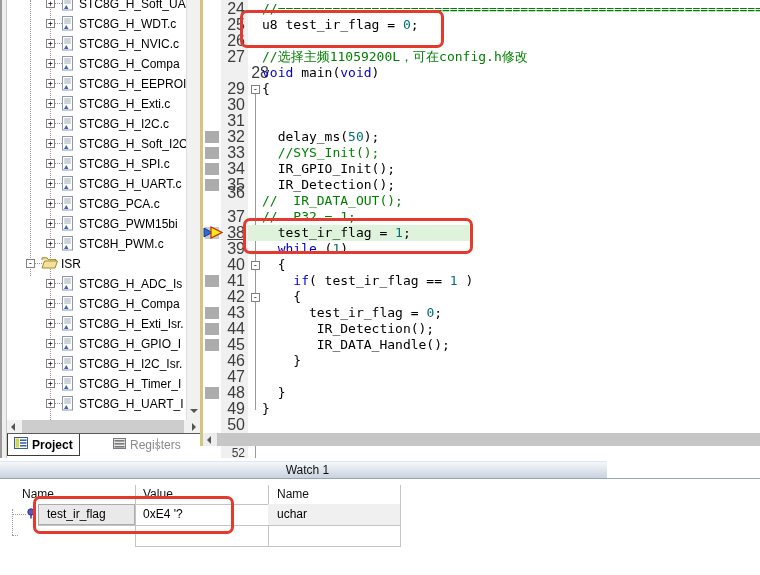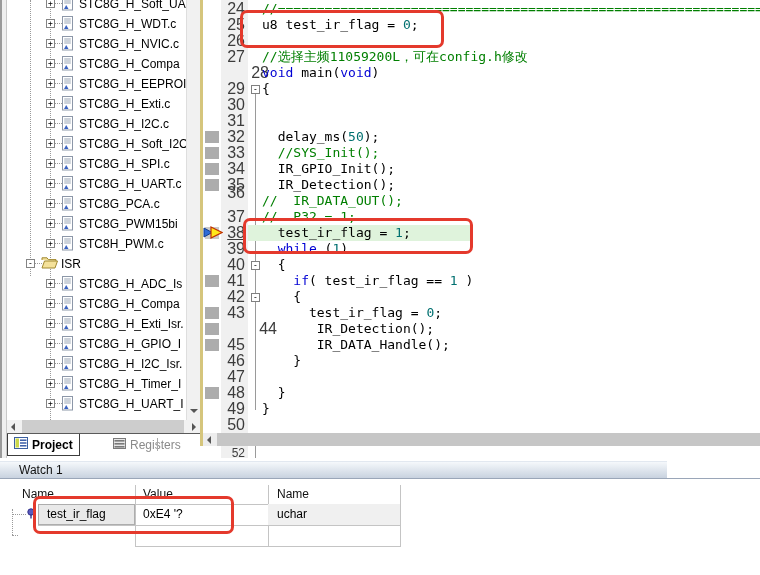--- a/index.html
+++ b/index.html
@@ -47,23 +47,23 @@
   #hl-line{position:absolute;left:45px;width:222px;height:16px;background:#DFF3DC;}
   #stmt-marker{position:absolute;left:0;z-index:3;}
   #editor-hscroll{position:absolute;left:203px;top:433px;width:557px;height:13px;background:#EDEDED;}
   #editor-hscroll .thumb{position:absolute;left:14px;top:0;width:543px;height:13px;background:#C6C6C6;}
   #editor2{position:absolute;left:203px;top:446px;width:557px;height:12px;background:#fff;overflow:hidden;}
   #editor2 .numstrip{position:absolute;left:18px;top:0;width:27px;height:12px;background:#F0F0F0;}
   #editor2 .lnum2{position:absolute;left:18px;top:0;width:24px;text-align:right;font-size:12px;color:#3C3C3C;}
   #editor2 .fline{position:absolute;left:52px;top:0;height:12px;border-left:1px solid #9a9a9a;}
   
   #watch-panel{position:absolute;left:0;top:458px;width:760px;height:117px;background:#fff;}
-  #watch-caption{position:absolute;left:0;top:3px;width:667px;height:17px;
+  #watch-caption{position:absolute;left:0;top:3px;width:607px;height:17px;
                  background:linear-gradient(#F5F8FB,#C8D2DF);border-top:1px solid #E2E8F0;
-                 line-height:17px;padding-left:19px;box-sizing:border-box;color:#111;}
+                 line-height:17px;padding-left:8px;box-sizing:border-box;color:#111;text-align:center;}
   #watch-body{position:absolute;left:0;top:20px;width:760px;height:97px;background:#fff;border-top:1px solid #9AA6B8;box-sizing:border-box;}
   .wgrid-v{position:absolute;top:6px;height:62px;width:0;border-left:1px solid #C4C4C4;}
   .wgrid-h{position:absolute;height:0;border-top:1px solid #C4C4C4;}
   .whead{position:absolute;top:8px;font-size:12px;color:#111;}
   #wname-cell{position:absolute;left:38px;top:25px;width:97px;height:21px;background:#E9E9E9;border:1px solid #ADADAD;box-sizing:border-box;}
   #wtype-cell{position:absolute;left:268px;top:25px;width:132px;height:21px;background:#F0F0F0;}
   .wtext{position:absolute;font-size:12px;line-height:21px;color:#000;white-space:nowrap;}
   .wdot-v{position:absolute;left:12px;width:0;border-left:1px dotted #9a9a9a;}
   .wdot-h{position:absolute;height:0;border-top:1px dotted #9a9a9a;}
   
@@ -428,21 +428,21 @@
         <div class="gblock" style="top: 275px;"></div>
         <div class="lnum" style="top: 273px;">41</div>
         <div class="cline" style="top: 273px;"><span>    </span><span class="sk">if</span><span>( test_ir_flag == </span><span class="sn">1</span><span> )</span></div>
         <div class="lnum" style="top: 289px;">42</div>
         <div class="fbox" style="top: 293px;">-</div>
         <div class="cline" style="top: 289px;"><span>    {</span></div>
         <div class="gblock" style="top: 307px;"></div>
         <div class="lnum" style="top: 305px;">43</div>
         <div class="cline" style="top: 305px;"><span>      test_ir_flag = </span><span class="sn">0</span><span>;</span></div>
         <div class="gblock" style="top: 323px;"></div>
-        <div class="lnum" style="top: 321px; margin-left: 32px;">44</div>
+        <div class="lnum" style="top: 321px;">44</div>
         <div class="cline" style="top: 321px;"><span>       IR_Detection();</span></div>
         <div class="gblock" style="top: 339px;"></div>
         <div class="lnum" style="top: 337px;">45</div>
         <div class="cline" style="top: 337px;"><span>       IR_DATA_Handle();</span></div>
         <div class="lnum" style="top: 353px;">46</div>
         <div class="cline" style="top: 353px;"><span>    }</span></div>
         <div class="lnum" style="top: 369px;">47</div>
         <div class="cline" style="top: 369px;"></div>
         <div class="gblock" style="top: 387px;"></div>
         <div class="lnum" style="top: 385px;">48</div>

